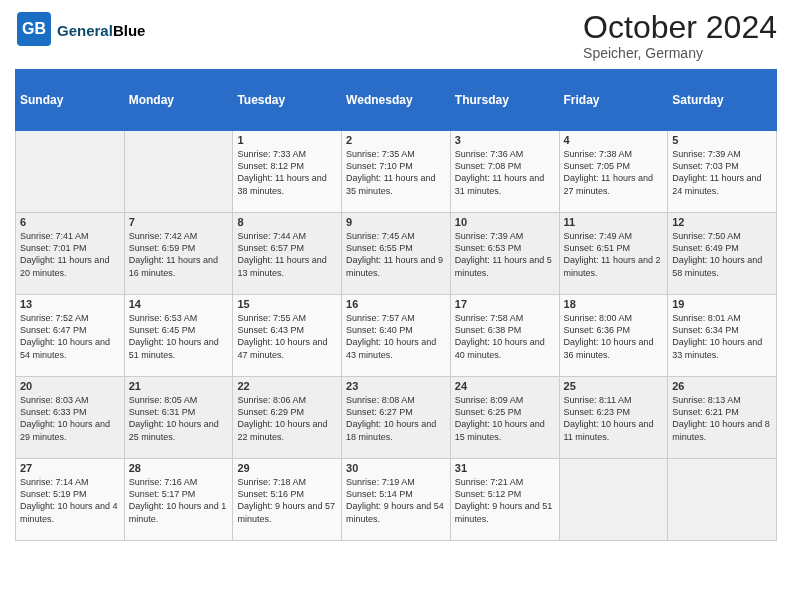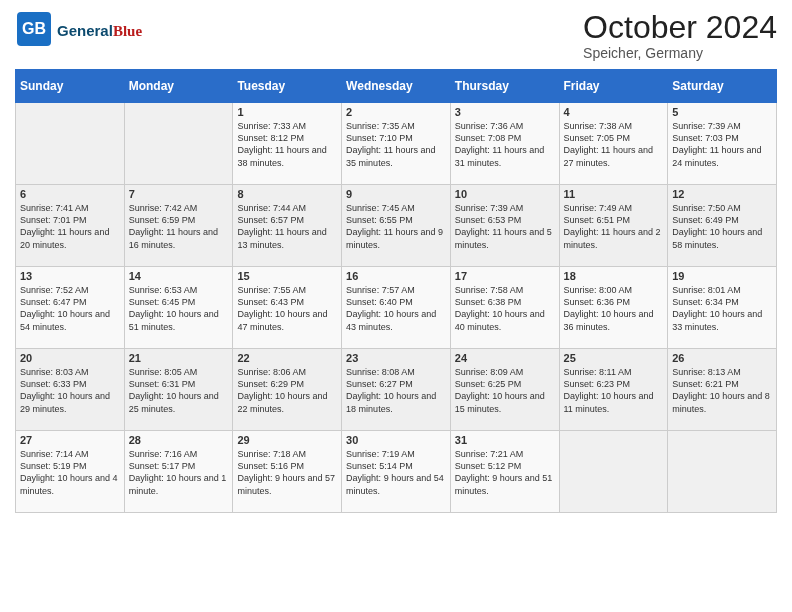--- a/index.html
+++ b/index.html
@@ -47,21 +47,21 @@
     .calendar {
       width: 100%;
       border-collapse: collapse;
       table-layout: fixed;
     }
     .calendar thead th {
       background: #2a6dc9;
       color: #fff;
       font-size: 12px;
       font-weight: bold;
-      padding: 9px 4px;
+      padding: 23px 4px;
       text-align: left;
       border: 1px solid #2a6dc9;
     }
     .calendar tbody td {
       border: 1px solid #ccc;
       vertical-align: top;
       padding: 3px 4px;
       font-size: 9.5px;
       color: #333;
       height: 82px;
@@ -96,21 +96,21 @@
     <div class="logo">
       <div class="logo-row">
         <div style="margin-right:4px;">
           <svg width="38" height="38" viewBox="0 0 38 38">
             <rect x="2" y="2" width="34" height="34" rx="4" fill="#1a6fc4"></rect>
             <text x="19" y="24" text-anchor="middle" font-size="16" font-weight="bold" fill="white" font-family="Arial">GB</text>
           </svg>
         </div>
         <div>
           <div style="font-size:15px; font-weight:bold; color:#333; line-height:1.1;">
-            <span style="color:#0c4a6e;">General</span><span style="color:#b91c1c;font-family:Liberation Serif, serif;">Blue</span>
+            <span style="color:#0c4a6e;">General</span><span style="color:#000000;">Blue</span>
           </div>
         </div>
       </div>
     </div>
     <div class="title-area">
       <div class="month-title">October 2024</div>
       <div class="location">Speicher, Germany</div>
     </div>
   </div>
 

